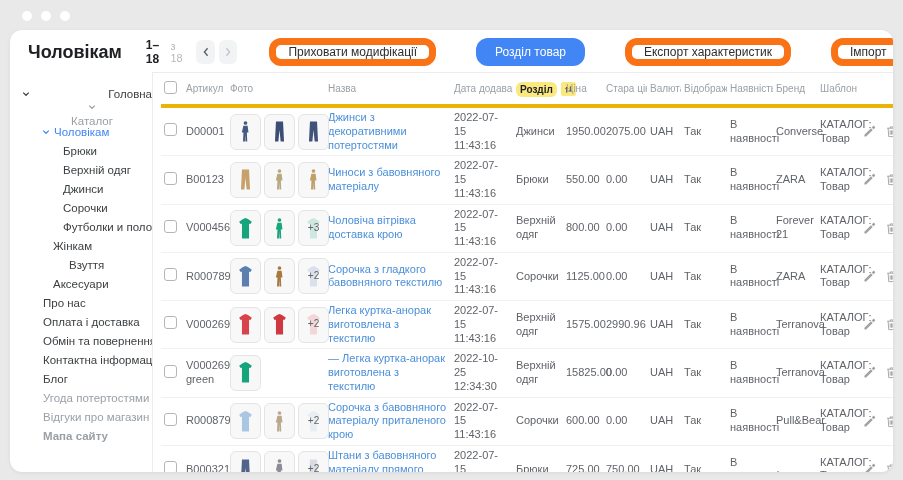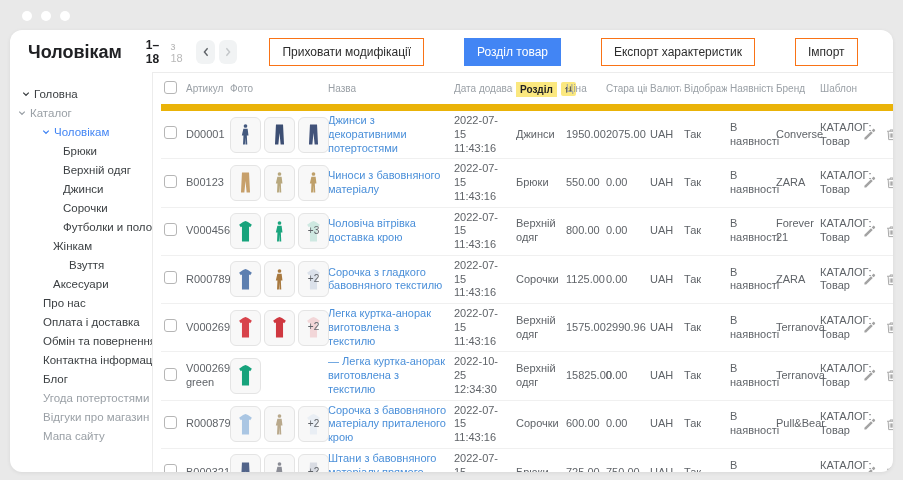--- a/index.html
+++ b/index.html
@@ -20,42 +20,42 @@
   .topbar{display:flex;align-items:center;height:40px;padding:2px 14px 0 18px;flex:0 0 auto;}
   .title{font-size:18px;font-weight:bold;color:#202124;}
   .pag{display:flex;align-items:center;margin-left:24px;gap:4px;}
   .pag .range{font-size:12px;font-weight:bold;color:#202124;}
   .pag .of{font-size:11px;color:#b8b8b8;margin-right:6px;}
   .pg-btn{width:24px;height:24px;border-radius:6px;background:#f1f3f4;border:none;
     display:flex;align-items:center;justify-content:center;color:#5f6368;cursor:pointer;padding:0;}
   .pg-btn.disabled{color:#c3c6c9;}
   .pg-btn svg{width:8px;height:10px;}
   .actions-bar{margin-left:auto;display:flex;gap:8px;align-items:center;}
-  .btn{height:28px;padding:0 12px;border:1px solid #f97316;border-radius:0;background:#fff;
+  .btn{height:28px;padding:0 12px;border:7px solid #f97316;border-radius:12px;background:#fff;
     font-size:12px;color:#2d2d2d;display:flex;align-items:center;cursor:pointer;white-space:nowrap;
     font-family:"Liberation Sans",sans-serif;margin-left:32px;}
   .btn.primary{background:#4285f4;border-color:#4285f4;color:#fff;}
   .btn.more{padding:0 9px;font-weight:bold;letter-spacing:1px;}
   
   .main{flex:1;display:flex;min-height:0;}
   .sidebar{width:142px;flex:0 0 auto;padding-top:12px;overflow:hidden;}
   .s-item{height:19px;display:flex;align-items:center;font-size:11.5px;color:#3c4043;gap:4px;
     cursor:pointer;white-space:nowrap;}
   .s-item.muted{color:#9aa0a6;}
   .s-item.active{color:#4285f4;}
   .chev{display:flex;align-items:center;}
   .chev svg{width:8px;height:8px;}
   
   .table-wrap{flex:1;border-left:1px solid #ececec;border-top:1px solid #ececec;
     padding:0 10px 0 8px;overflow:hidden;}
   table{width:100%;border-collapse:collapse;table-layout:fixed;}
   thead th{font-size:10px;color:#9aa0a6;font-weight:normal;text-align:left;
-    padding:8px 3px;border-bottom:7px solid #eab308;white-space:nowrap;overflow:hidden;}
+    padding:8px 3px;border-bottom:4px solid #eab308;white-space:nowrap;overflow:hidden;}
   thead th.c-section{overflow:visible;}
-  .hl{background:#fbe87f;color:#202124;font-weight:bold;padding:2px 4px;border-radius:0;font-size:10px;}
+  .hl{background:#fbe87f;color:#202124;font-weight:bold;padding:2px 4px;border-radius:6px;font-size:10px;}
   .hl-icon{background:#fbe87f;padding:2px 3px 1px;border-radius:2px;margin-left:4px;display:inline-block;}
   .hl-icon svg{width:9px;height:9px;vertical-align:middle;}
   tbody tr{height:41px;}
   tbody td{font-size:11px;color:#5f6368;padding:3px 3px;border-bottom:1px solid #f0f0f0;
     vertical-align:middle;line-height:1.25;}
   .cb{width:13px;height:13px;border:1.5px solid #b6b6b6;border-radius:3px;display:inline-block;
     background:#fff;box-sizing:border-box;cursor:pointer;}
   .photos{display:flex;gap:3px;}
   .photo{width:29px;height:34px;border:1px solid #e4e4e4;border-radius:6px;background:#f8f8f8;
     display:flex;align-items:center;justify-content:center;position:relative;flex:0 0 auto;cursor:pointer;}
@@ -98,29 +98,29 @@
       <button class="btn">Приховати модифікації</button>
       <button class="btn primary">Розділ товар</button>
       <button class="btn">Експорт характеристик</button>
       <button class="btn">Імпорт</button>
       <button class="btn more">⋯</button>
     </span>
   </div>
 
   <div class="main">
     <div class="sidebar">
-        <div class="s-item" style="padding-left: 12px;">
+        <div class="s-item" style="padding-left: 12px; justify-content: space-between;">
           <span class="chev">
             <svg viewBox="0 0 8 8">
               <path d="M1.2 2.6 4 5.3 6.8 2.6" fill="none" stroke="currentColor" stroke-width="1.2"></path>
             </svg>
           </span>
           <span>Головна</span>
         </div>
-        <div class="s-item muted" style="padding-left: 8px;">
+        <div class="s-item muted" style="padding-left: 22px; flex-direction: column;">
           <span class="chev">
             <svg viewBox="0 0 8 8">
               <path d="M1.2 2.6 4 5.3 6.8 2.6" fill="none" stroke="currentColor" stroke-width="1.2"></path>
             </svg>
           </span>
           <span>Каталог</span>
         </div>
         <div class="s-item active" style="padding-left: 32px;">
           <span class="chev">
             <svg viewBox="0 0 8 8">
@@ -167,21 +167,21 @@
         </div>
         <div class="s-item" style="padding-left: 33px;">
           <span>Блог</span>
         </div>
         <div class="s-item muted" style="padding-left: 33px;">
           <span>Угода потертостями</span>
         </div>
         <div class="s-item muted" style="padding-left: 33px;">
           <span>Відгуки про магазин</span>
         </div>
-        <div class="s-item muted" style="padding-left: 33px;">
+        <div class="s-item muted" style="padding-left: 33px; font-weight: bold;">
           <span>Мапа сайту</span>
         </div>
       </div>
 
     <div class="table-wrap">
       <table>
         <colgroup>
           <col style="width:22px">
             <col style="width:44px">
             <col style="width:98px">

